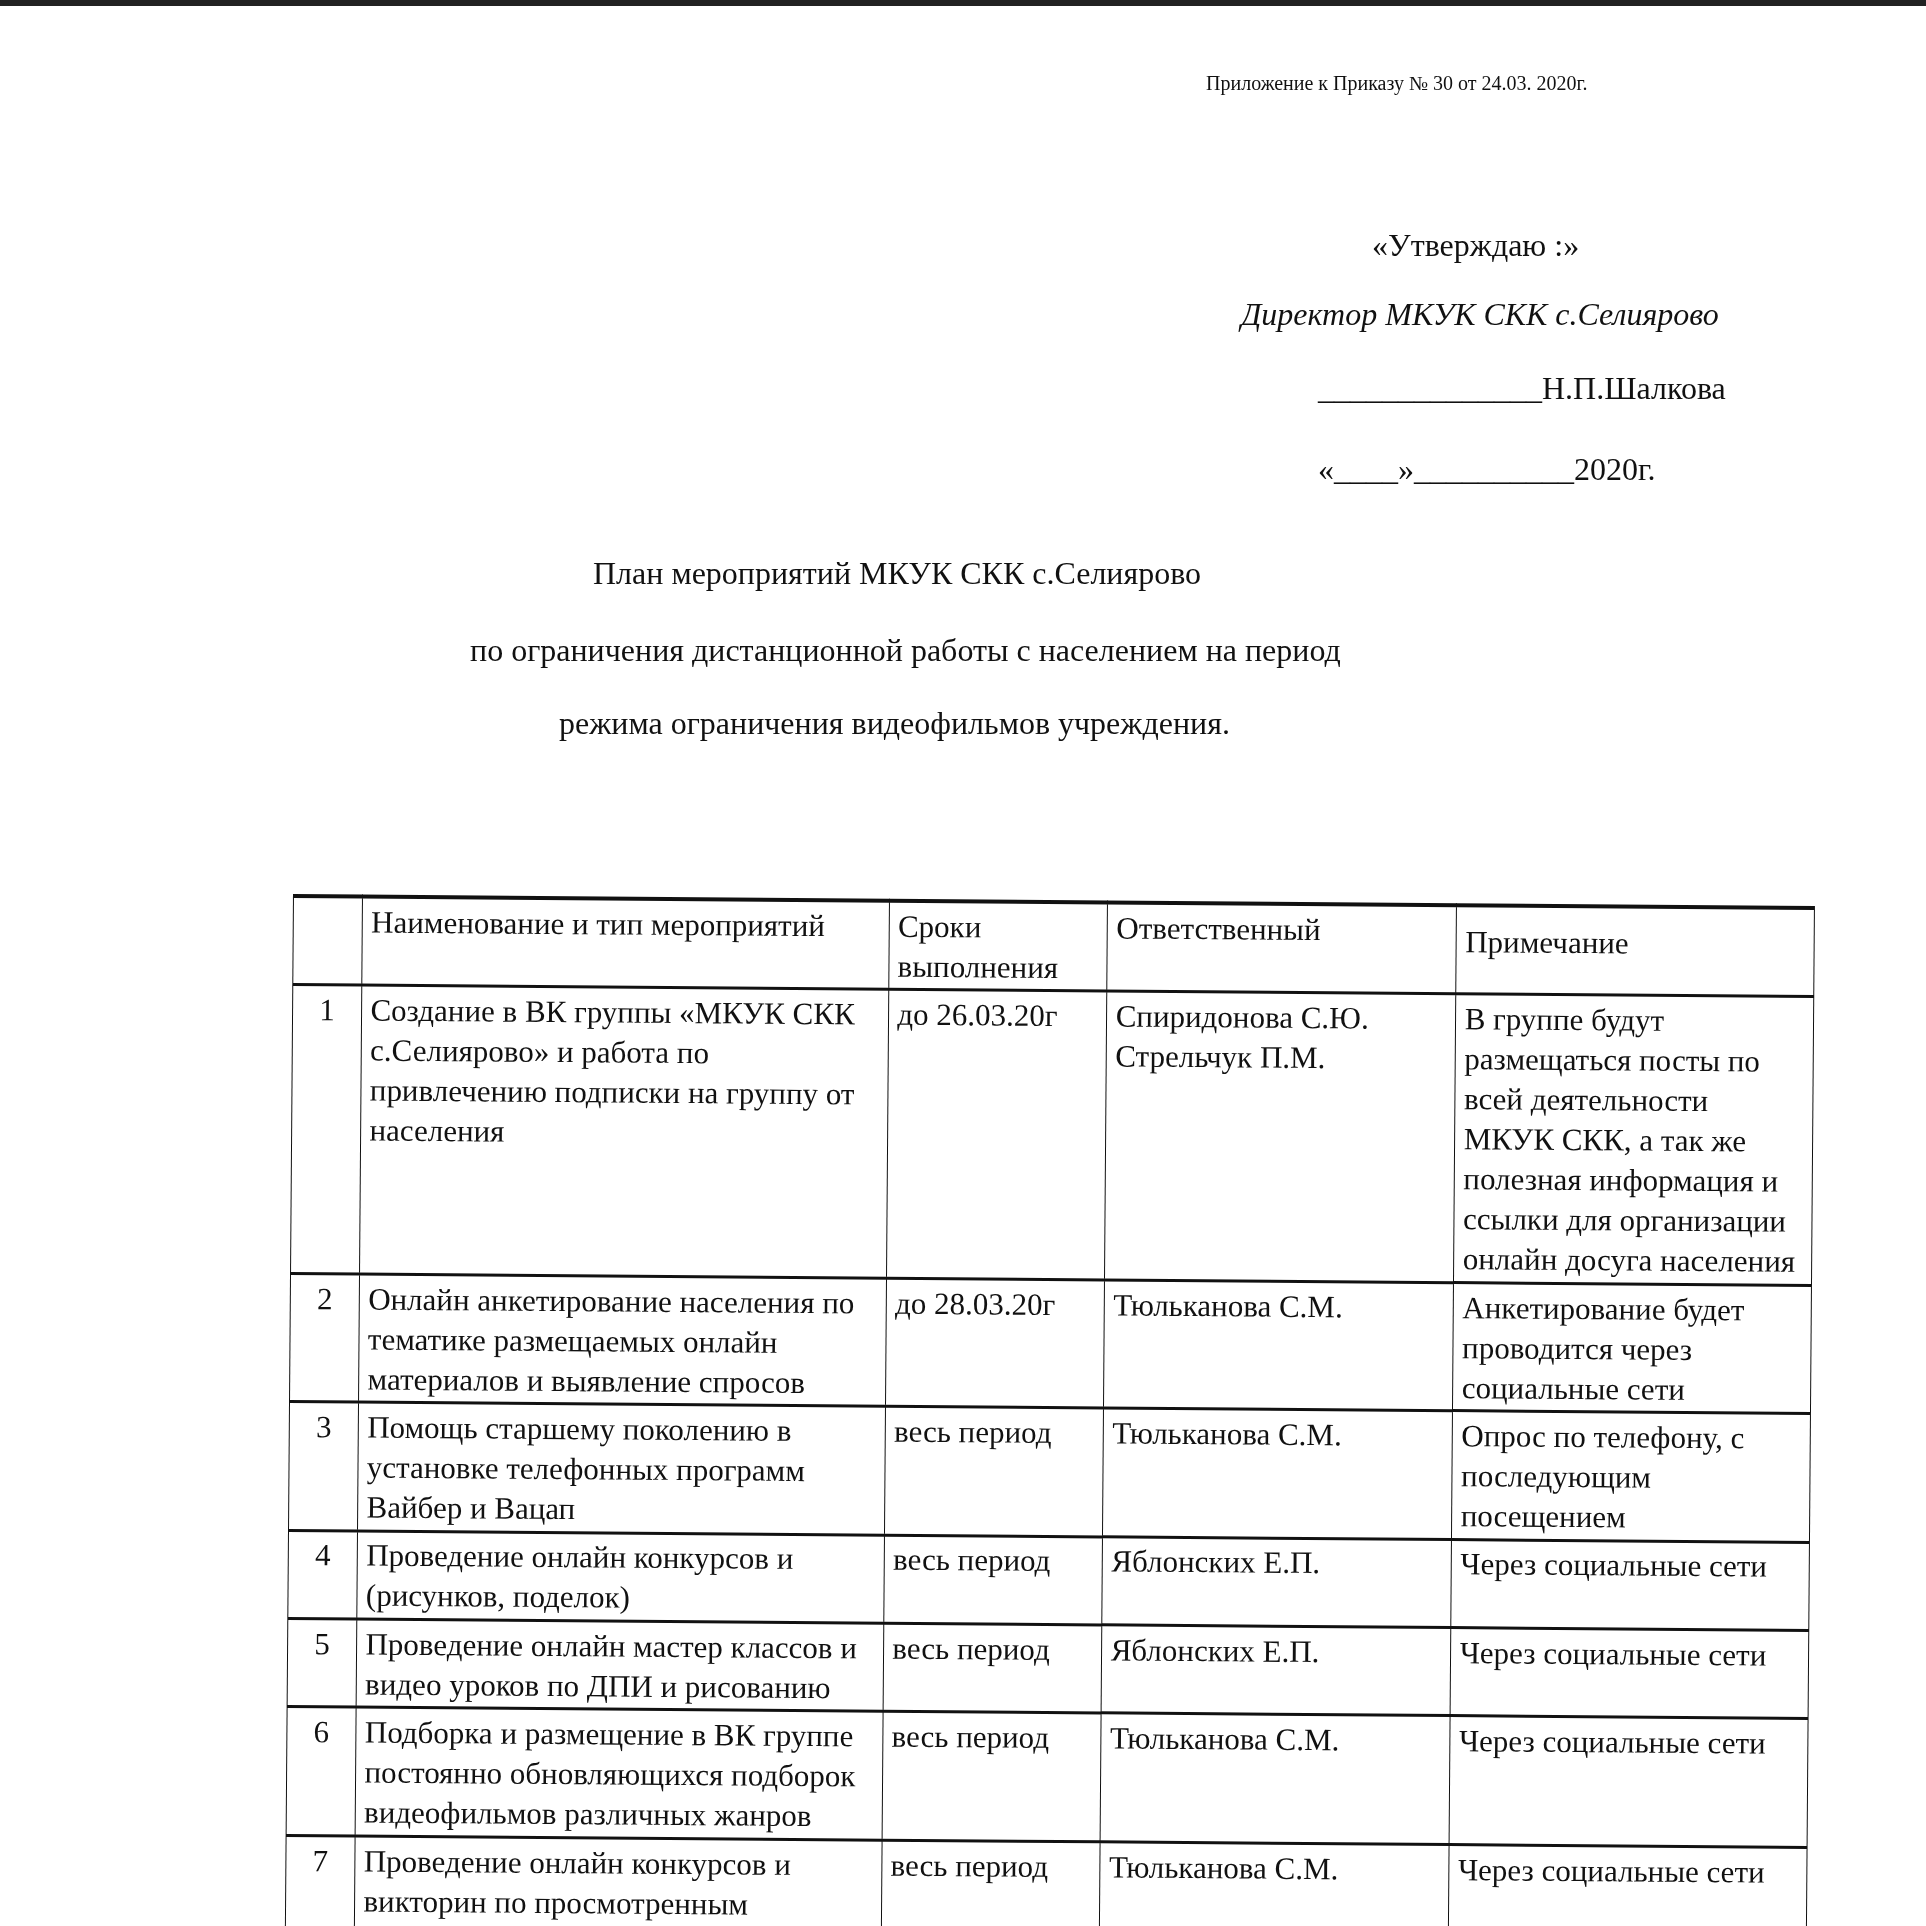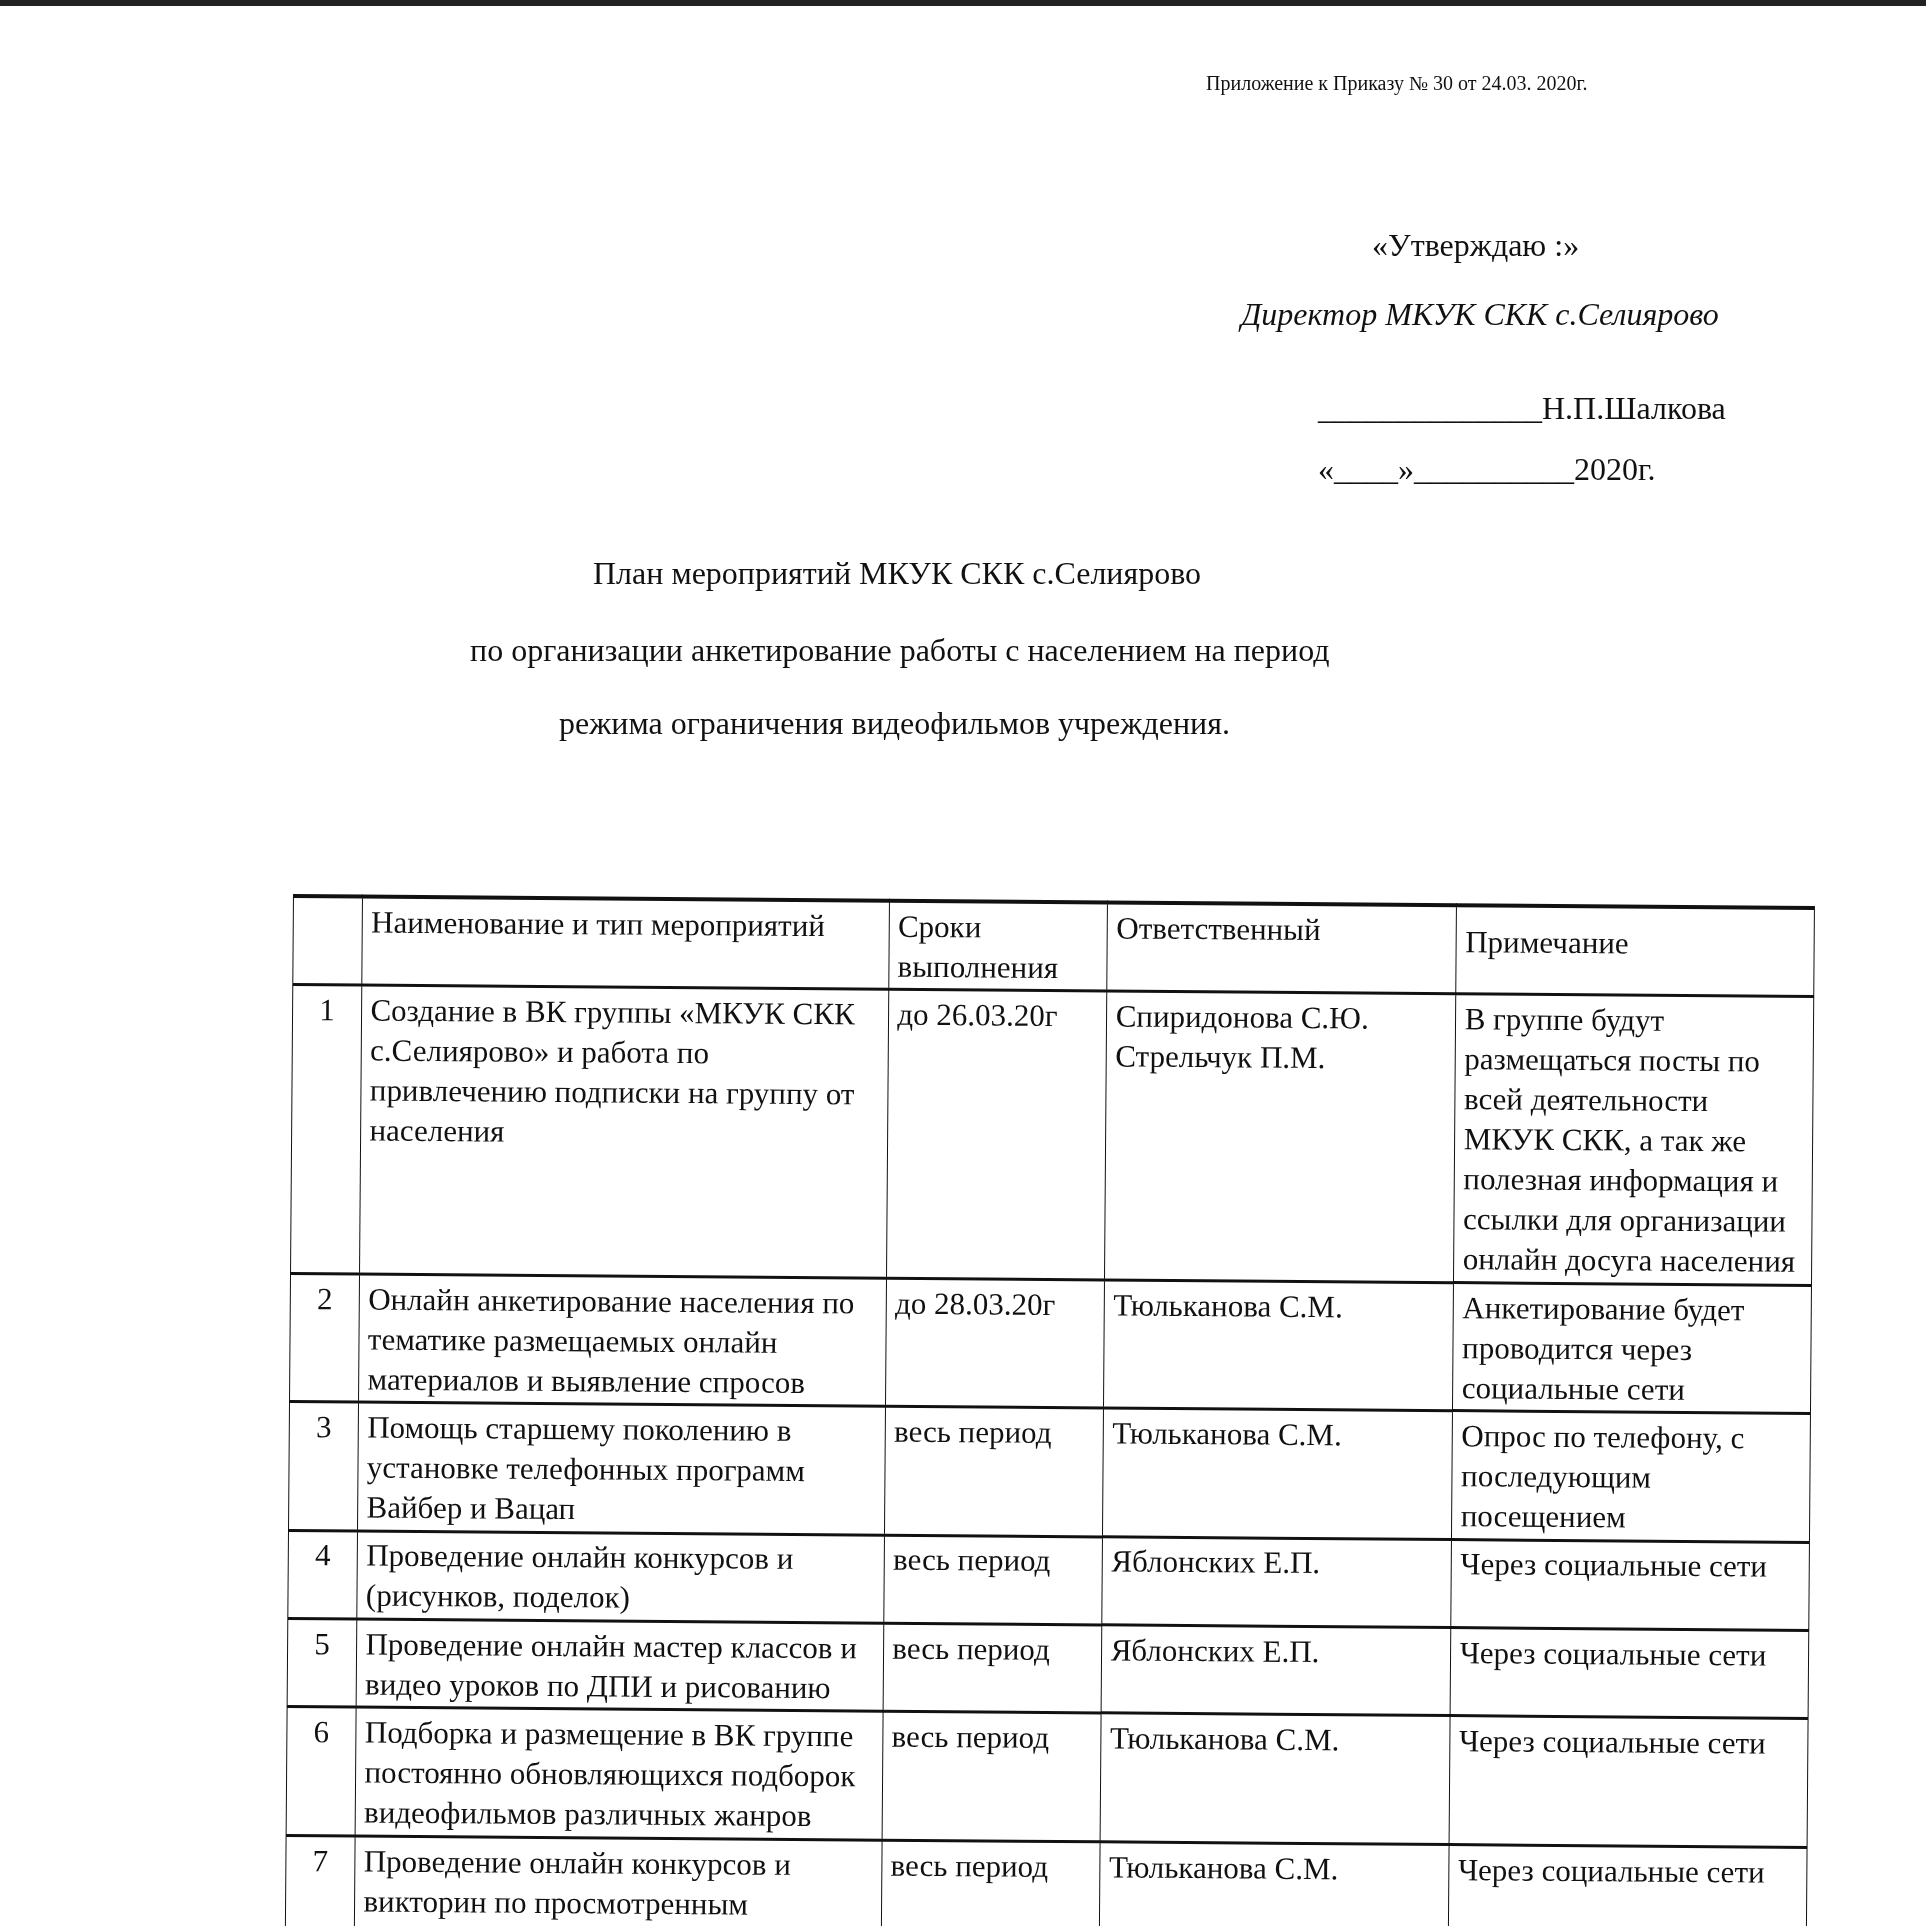--- a/index.html
+++ b/index.html
@@ -42,27 +42,27 @@
 </head>
 <body>
 
 <div class="scan-edge"></div>
 
 <div class="annex">Приложение к Приказу №  30 от 24.03. 2020г.</div>
 
 <div class="approve">
   <div class="line" style="left:216px; top:0;">«Утверждаю :»</div>
   <div class="line" style="left:85px; top:69px;font-style:italic;">Директор МКУК СКК с.Селиярово</div>
-  <div class="line" style="left:162px; top:143px;margin-top:20px;">______________Н.П.Шалкова</div>
+  <div class="line" style="left:162px; top:143px;">______________Н.П.Шалкова</div>
   <div class="line" style="left:162px; top:224px;">«____»__________2020г.</div>
 </div>
 
 <div class="title">
   <div class="l" style="left:593px; top:0;">План мероприятий МКУК СКК с.Селиярово</div>
-  <div class="l" style="left:470px; top:77px;">по организации анкетирование работы с населением на период</div>
+  <div class="l" style="left:470px; top:77px;">по ограничения дистанционной работы с населением на период</div>
   <div class="l" style="left:559px; top:150px;">режима ограничения видеофильмов учреждения.</div>
 </div>
 
 <table class="plan">
   <tbody>
       <tr>
     <td class="c-num"></td>
     <td class="c-name">Наименование и тип мероприятий</td>
     <td class="c-term">Сроки выполнения</td>
     <td class="c-resp">Ответственный</td>

